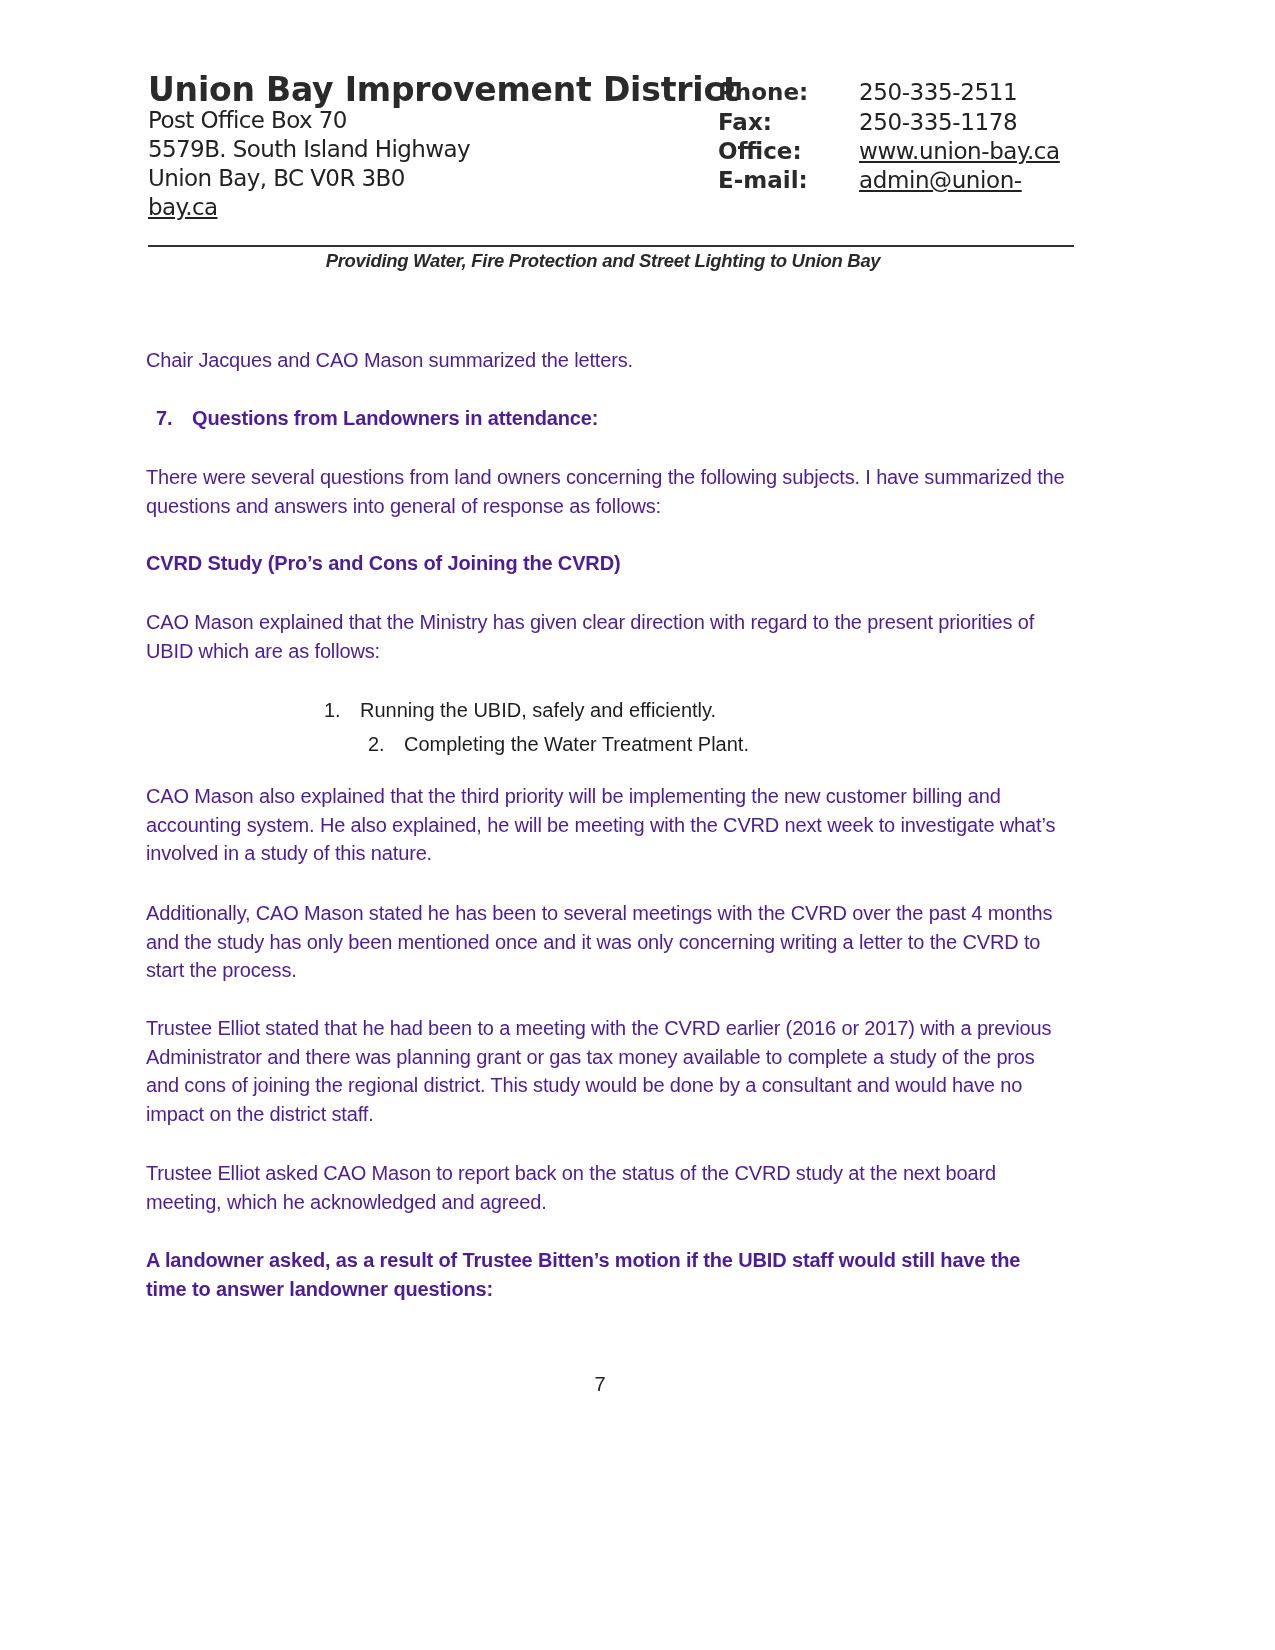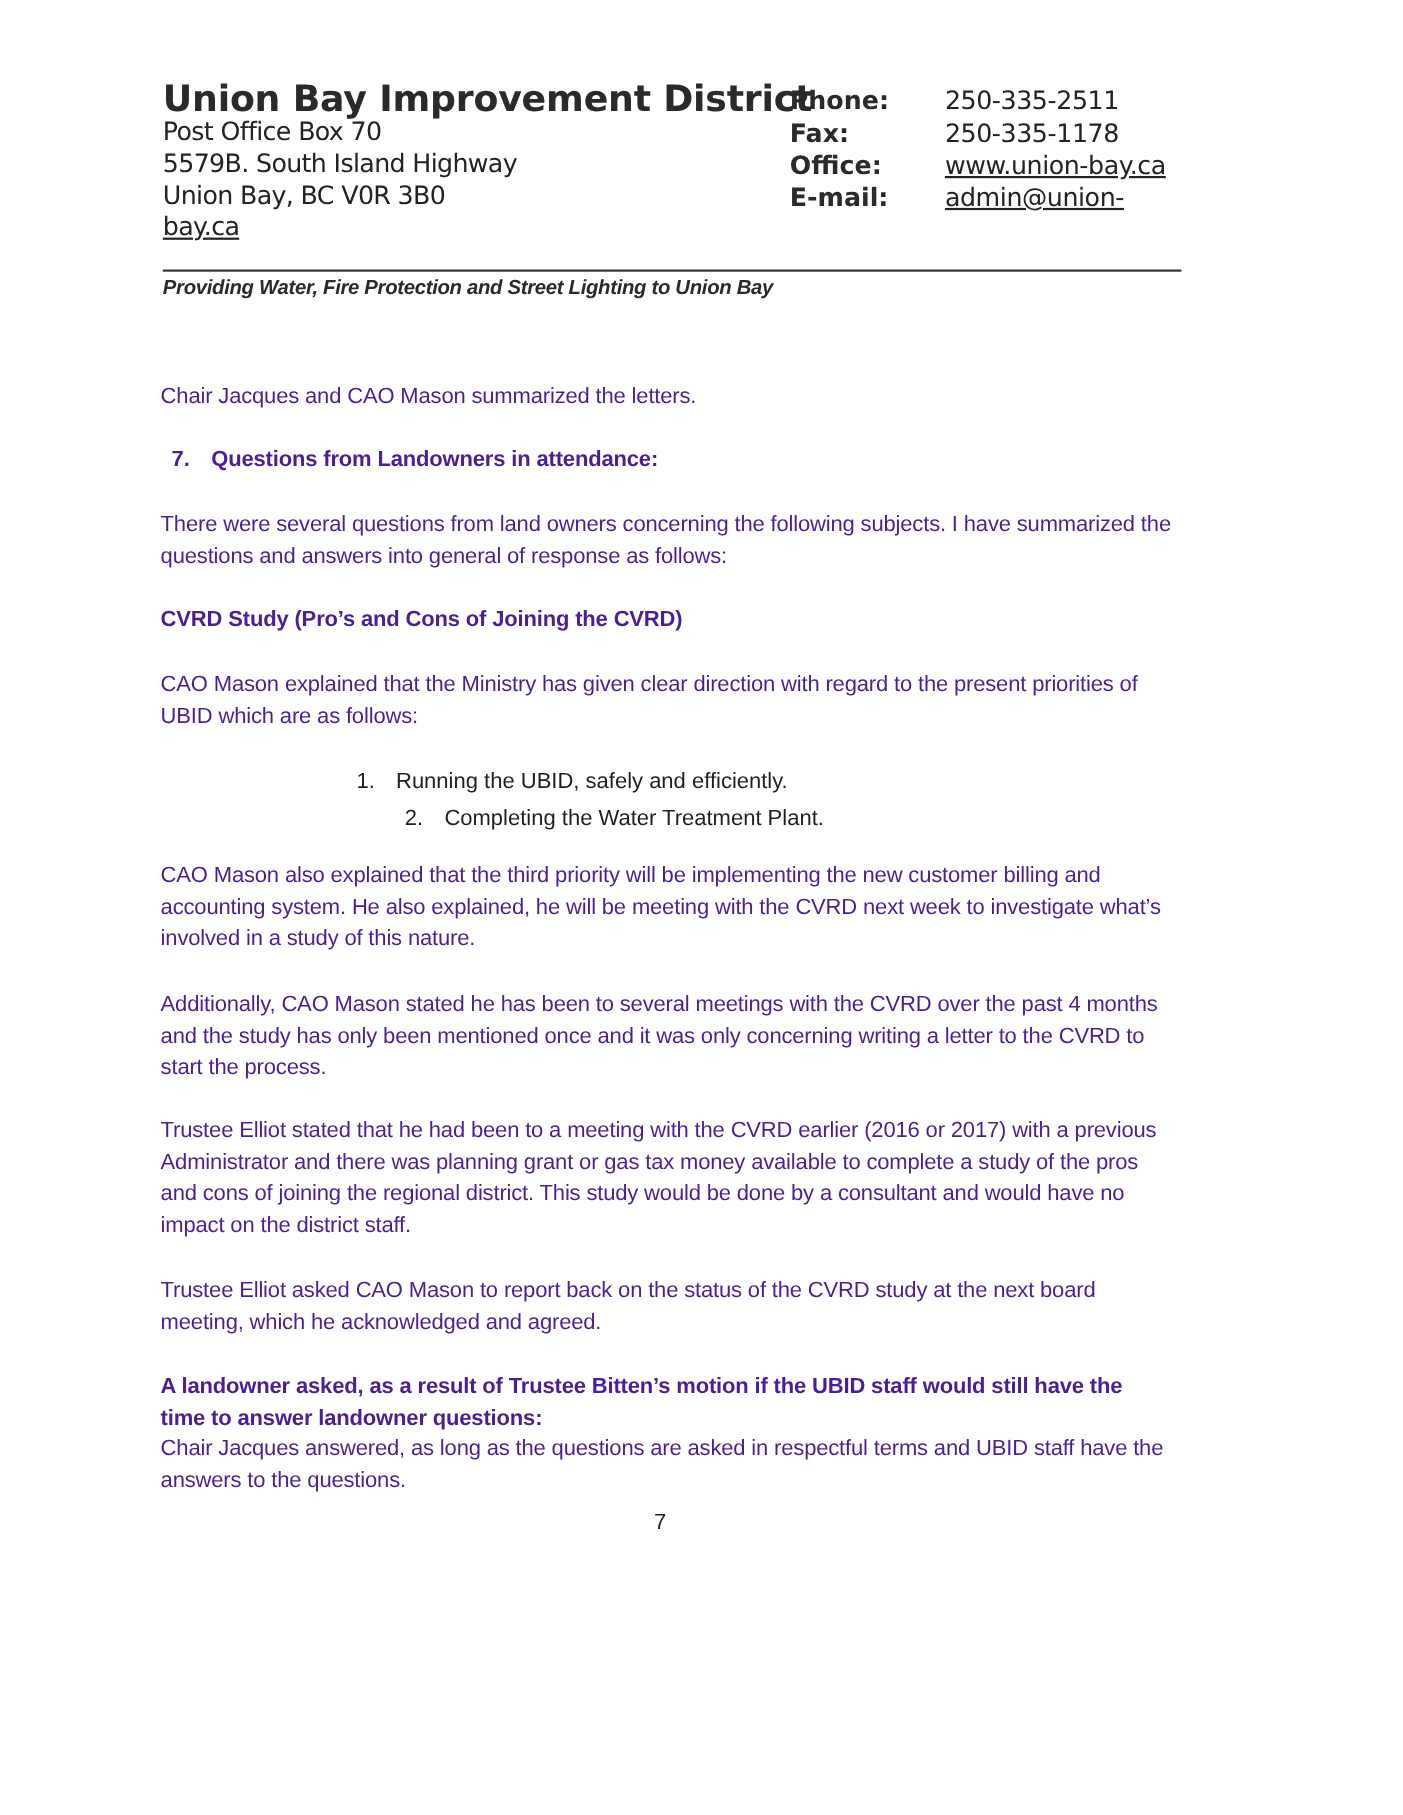--- a/index.html
+++ b/index.html
@@ -15,21 +15,21 @@
   .ul { text-decoration: underline; }
 
   .contact-label { position: absolute; left: 718px; font-family: "DejaVu Sans", sans-serif; font-weight: bold; font-size: 23px; color: #2a2a2a; }
   .contact-value { position: absolute; left: 859px; font-family: "DejaVu Sans", sans-serif; font-size: 23px; color: #222; letter-spacing: -0.4px; text-align: center; }
   .row-1 { top: 79px; }
   .row-2 { top: 109px; }
   .row-3 { top: 138px; }
   .row-4 { top: 167px; }
 
   .rule { position: absolute; left: 148px; top: 245px; width: 926px; height: 0; border-top: 2px solid #333; }
-  .tagline { position: absolute; left: 148px; top: 250px; width: 910px; text-align: left; font-family: "Liberation Sans", sans-serif; font-style: italic; font-weight: bold; font-size: 18.5px; color: #2a2a2a; letter-spacing: -0.3px; }
+  .tagline { position: absolute; left: 148px; top: 250px; width: 910px; text-align: center; font-family: "Liberation Sans", sans-serif; font-style: italic; font-weight: bold; font-size: 18.5px; color: #2a2a2a; letter-spacing: -0.3px; }
 
   .body-text { position: absolute; left: 146px; width: 920px; font-family: "Liberation Sans", sans-serif; font-size: 20px; line-height: 28.5px; color: #4c1d95; letter-spacing: -0.15px; }
   .bold { font-weight: bold; }
 
   .p1 { top: 346px; }
   .h7 { top: 404px; left: 156px; }
   .h7 .num { display: inline-block; width: 36px; }
   .p2 { top: 463px; }
   .h-cvrd { top: 549px; }
   .p3 { top: 608px; }
@@ -86,16 +86,15 @@
   </div>
   <div class="list list-2">
     <span class="n">2.</span><span>Completing the Water Treatment Plant.</span>
   </div>
 
   <div class="body-text p4">CAO Mason also explained that the third priority will be implementing the new customer billing and accounting system. He also explained, he will be meeting with the CVRD next week to investigate what’s involved in a study of this nature.</div>
   <div class="body-text p5">Additionally, CAO Mason stated he has been to several meetings with the CVRD over the past 4 months and the study has only been mentioned once and it was only concerning writing a letter to the CVRD to start the process.</div>
   <div class="body-text p6">Trustee Elliot stated that he had been to a meeting with the CVRD earlier (2016 or 2017) with a previous Administrator and there was planning grant or gas tax money available to complete a study of the pros and cons of joining the regional district. This study would be done by a consultant and would have no impact on the district staff.</div>
   <div class="body-text p7">Trustee Elliot asked CAO Mason to report back on the status of the CVRD study at the next board meeting, which he acknowledged and agreed.</div>
   <div class="body-text bold p8">A landowner asked, as a result of Trustee Bitten’s motion if the UBID staff would still have the time to answer landowner questions:</div>
-  <div class="body-text p9">Chair Jacques answered, as long as the questions are asked in respectful terms and UBID staff have the answers to the questions.</div>
 
   <div class="page-number">7</div>
 </div>
 
 </body></html>

